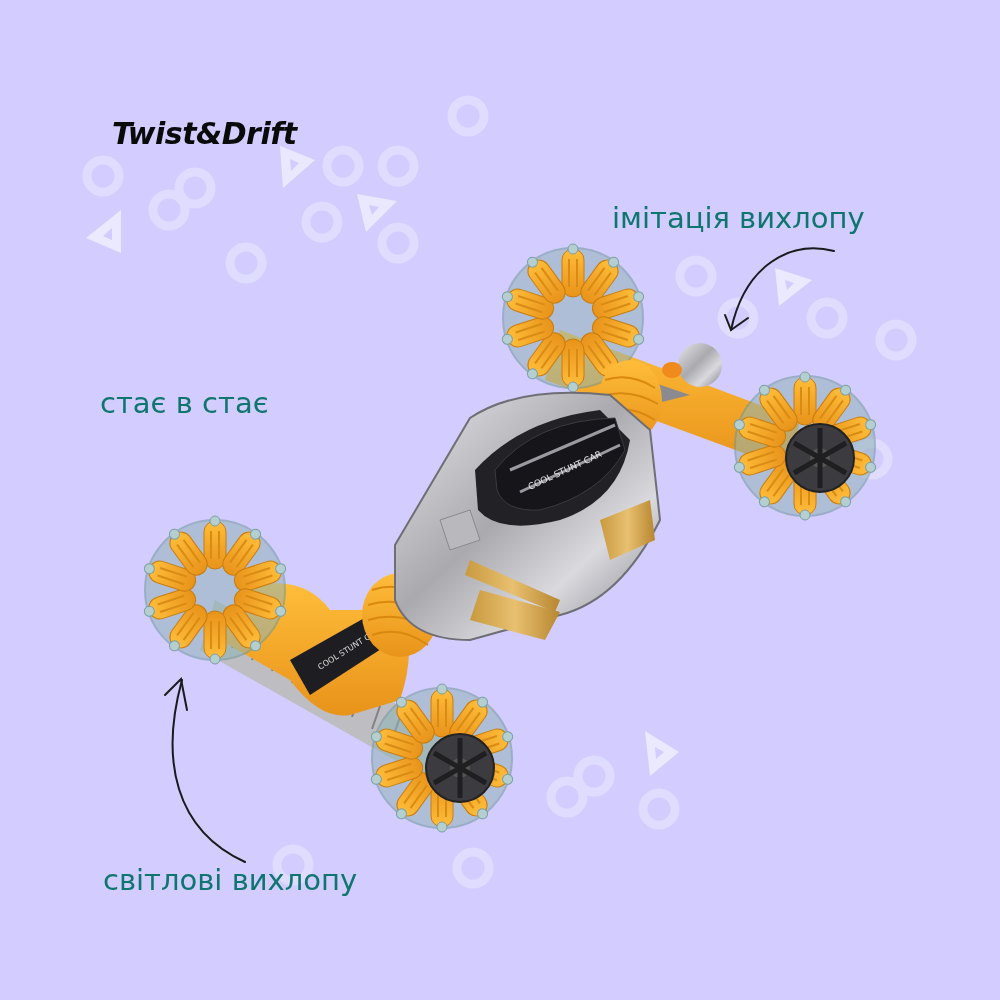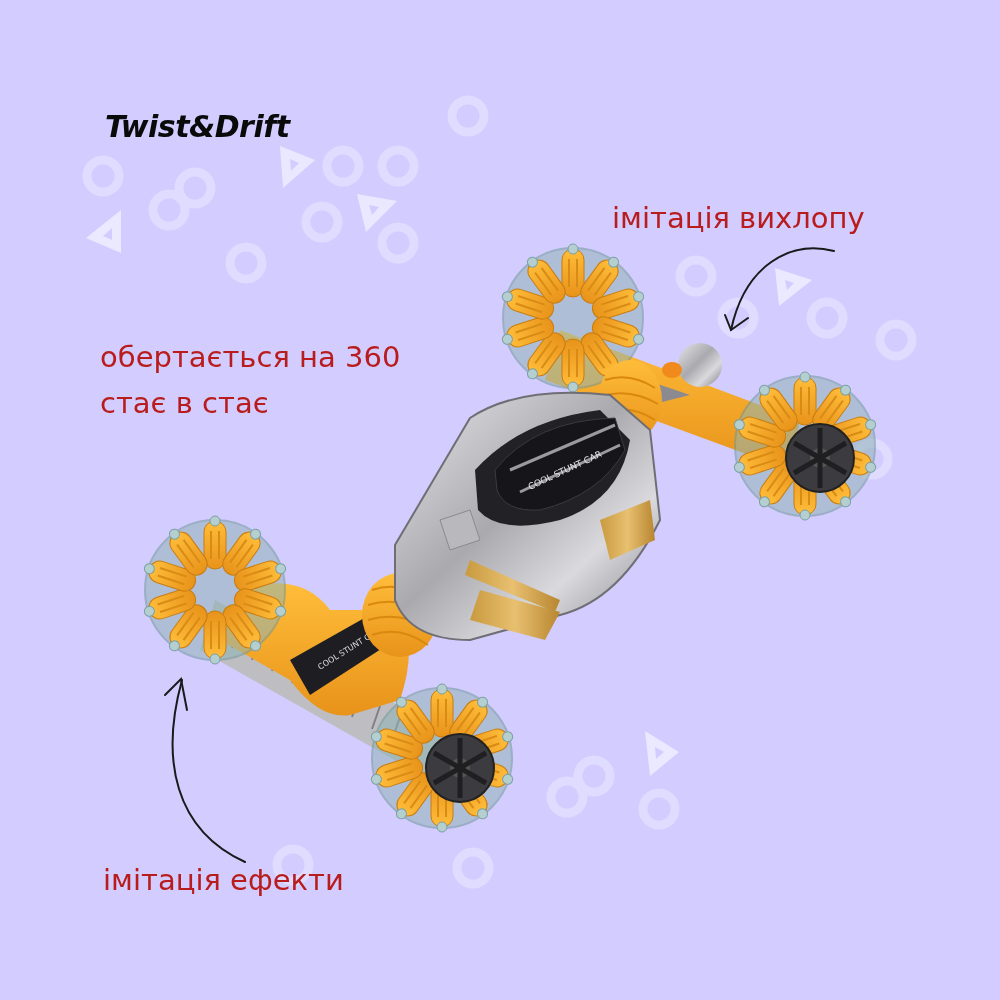--- a/index.html
+++ b/index.html
@@ -2,25 +2,25 @@
 <html><head>
   <meta charset="utf-8">
   <style>
     html, body { margin: 0; padding: 0; }
     body { width: 1000px; height: 1000px; overflow: hidden; background: #d2ccff; }
     .canvas { position: relative; width: 1000px; height: 1000px; background: #d2ccff; overflow: hidden; }
     .deco { position: absolute; left: 0; top: 0; }
     .title {
       position: absolute; left: 100px; top: 104px;
       font-family: "DejaVu Sans", sans-serif; font-weight: bold; font-style: italic;
-      font-size: 30px; color: #0a0a0a; letter-spacing: -0.5px; margin: 5px;
+      font-size: 30px; color: #0a0a0a; letter-spacing: -0.5px; margin: 12px;
     }
     .caption {
       position: absolute; font-family: "DejaVu Sans", sans-serif;
-      font-size: 29px; color: #b91c1c; line-height: 1.58; margin: 0; white-space: nowrap;
+      font-size: 29px; color: #0f766e; line-height: 1.58; margin: 0; white-space: nowrap;
     }
     .cap-exhaust { left: 612px; top: 196px; }
     .cap-rotate { left: 100px; top: 335px; }
     .cap-lights { left: 103px; top: 858px; }
     .car { position: absolute; left: 0; top: 0; }
   </style>
 </head>
 <body>
 
 <div class="canvas">
@@ -53,24 +53,24 @@
       <path d="M357,194 L397,201 L366,232 Z M369,205 L379,207 L372,215 Z" fill-rule="evenodd"></path>
       <path d="M775,268 L812,280 L779,306 Z M785,280 L794,283 L787,290 Z" fill-rule="evenodd"></path>
       <path d="M645,731 L679,752 L650,776 Z M655,747 L664,752 L656,759 Z" fill-rule="evenodd"></path>
     </g>
   </svg>
 
   <h1 class="title">Twist&amp;Drift</h1>
 
   <p class="caption cap-exhaust">імітація вихлопу</p>
   <p class="caption cap-rotate">
-    <span>обертається на 360</span><br>
+    <br>
     <span>стає в стає</span>
   </p>
-  <p class="caption cap-lights">імітація ефекти</p>
+  <p class="caption cap-lights">світлові вихлопу</p>
 
   <svg class="deco" width="1000" height="1000">
     <g fill="none" stroke="#1a1a1a" stroke-width="2" stroke-linecap="round">
       <path d="M834,251 C790,240 745,265 731,330"></path>
       <path d="M725,315 L731,330 L748,318"></path>
       <path d="M245,862 C175,830 160,760 182,680"></path>
       <path d="M165,695 L181,679 L187,710"></path>
     </g>
   </svg>
 

